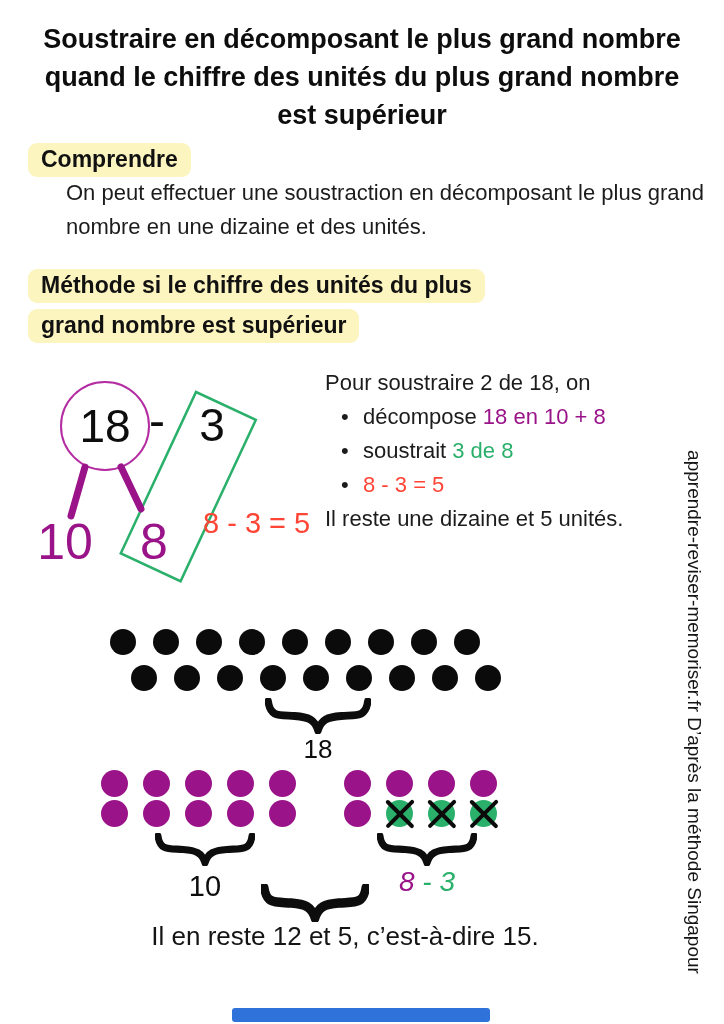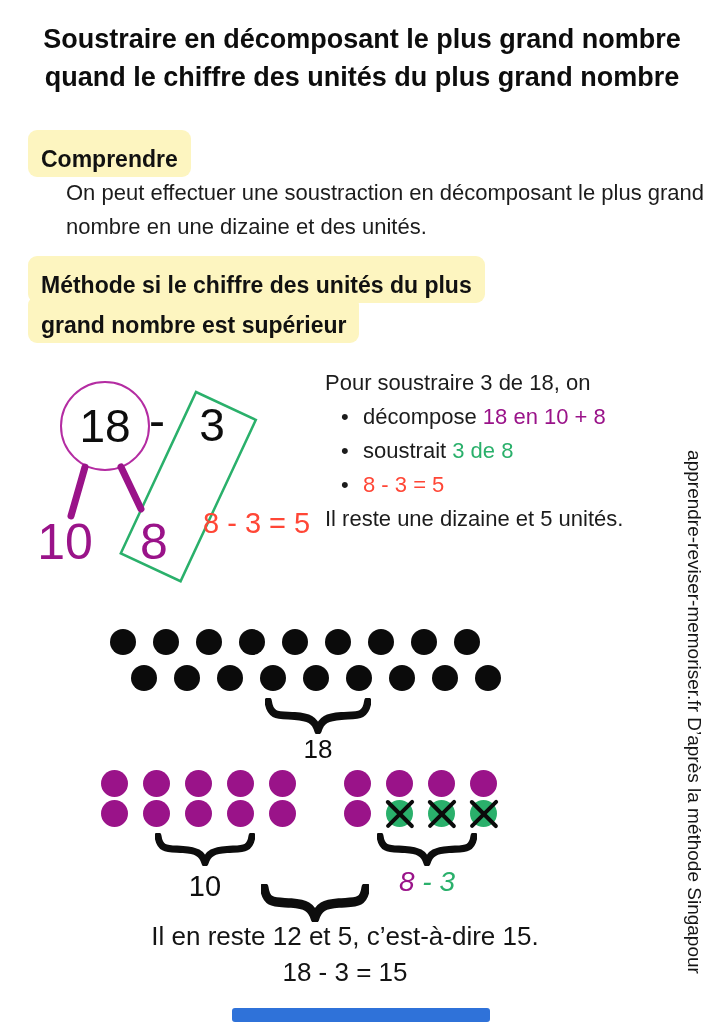--- a/index.html
+++ b/index.html
@@ -5,21 +5,21 @@
   html,body{margin:0;padding:0;}
   .page{
     position:relative;width:724px;height:1024px;background:#ffffff;overflow:hidden;
     font-family:"Liberation Sans",sans-serif;color:#111;
   }
   .abs{position:absolute;}
   
   .title{top:20px;left:0;width:724px;text-align:center;font-weight:bold;font-size:27px;line-height:38px;color:#0d0d0d;}
   
   .chip{
-    background:var(--highlight_yellow);border-radius:9px;padding:16px 13px 5px 13px;
+    background:var(--highlight_yellow);border-radius:9px;padding:3px 13px 5px 13px;
     font-weight:bold;font-size:23px;display:inline;
     -webkit-box-decoration-break:clone;box-decoration-break:clone;line-height:1.72;
   }
   .chip-wrap{display:block;}
   .comprendre-wrap{top:140px;left:28px;}
   .methode-wrap{top:266px;left:28px;width:500px;}
   
   .para{top:176px;left:30px;width:648px;font-size:22px;line-height:34px;color:#1c1c1c;margin-left:36px;}
   
   .explain{top:366px;left:325px;width:350px;font-size:22px;line-height:34px;color:#1c1c1c;}
@@ -70,20 +70,21 @@
   .footer-bar{top:1008px;left:232px;width:258px;height:14px;background:var(--footer_blue);border-radius:3px;}
 </style>
 </head>
 <body>
 
 <div class="page">
 
   <div class="abs title">
     <div>Soustraire en décomposant le plus grand nombre</div>
     <div>quand le chiffre des unités du plus grand nombre</div>
+    <div>est supérieur</div>
   </div>
 
   <div class="abs chip-wrap comprendre-wrap">
     <span class="chip">Comprendre</span>
   </div>
 
   <div class="abs para">On peut effectuer une soustraction en décomposant le plus grand nombre en une dizaine et des unités.</div>
 
   <div class="abs chip-wrap methode-wrap">
     <span class="chip">Méthode si le chiffre des unités du plus grand nombre est supérieur</span>
@@ -96,21 +97,21 @@
     <line class="branch" x1="101" y1="107" x2="121" y2="149"></line>
     <text class="num-black" x="85" y="82" font-size="46" text-anchor="middle">18</text>
     <text class="num-black" x="137" y="77" font-size="48" text-anchor="middle">-</text>
     <text class="num-black" x="192" y="81" font-size="46" text-anchor="middle">3</text>
     <text class="num-purple" x="45" y="199" font-size="50" text-anchor="middle">10</text>
     <text class="num-purple" x="134" y="199" font-size="50" text-anchor="middle">8</text>
     <text class="red-eq" x="183" y="173" font-size="29">8 - 3 = 5</text>
   </svg>
 
   <div class="abs explain">
-    <div class="row">Pour soustraire 3 de 18, on</div>
+    <div class="row">Pour soustraire 2 de 18, on</div>
     <div class="row brow">
       <span class="bdot">•</span><span>décompose </span><span class="purple-text">18 en 10 + 8</span>
     </div>
     <div class="row brow">
       <span class="bdot">•</span><span>soustrait </span><span class="green-text">3 de 8</span>
     </div>
     <div class="row brow">
       <span class="bdot">•</span><span class="red-text">8 - 3 = 5</span>
     </div>
     <div class="row">Il reste une dizaine et 5 unités.</div>
@@ -187,20 +188,19 @@
   <div class="abs lbl lbl-83" style="left:367px;top:866px;width:120px;font-style:italic;">
     <span class="purple-text">8</span><span class="green-text"> - 3</span>
   </div>
 
   <svg class="abs brace" style="left:261px;top:884px;" width="108" height="38" viewBox="0 0 100 32" preserveAspectRatio="none">
     <path d="M3,3 C5,17 13,15 28,16 C41,17 47,19 50,29 C53,19 59,17 72,16 C87,15 95,17 97,3" stroke-width="8"></path>
   </svg>
 
   <div class="abs result">
     <div>Il en reste 12 et 5, c’est-à-dire 15.</div>
-    <div>18 - 3 = 15</div>
   </div>
 
   <div class="abs credit">apprendre-reviser-memoriser.fr D’après la méthode Singapour</div>
 
   <div class="abs footer-bar"></div>
 
 </div>
 
 </body></html>

